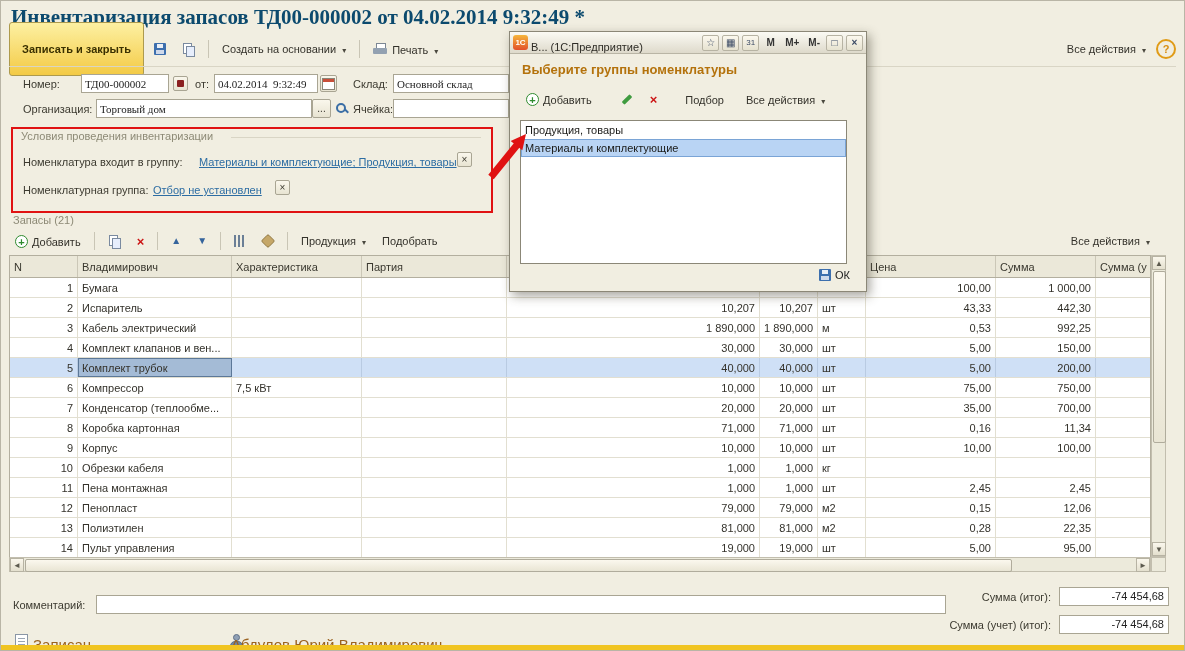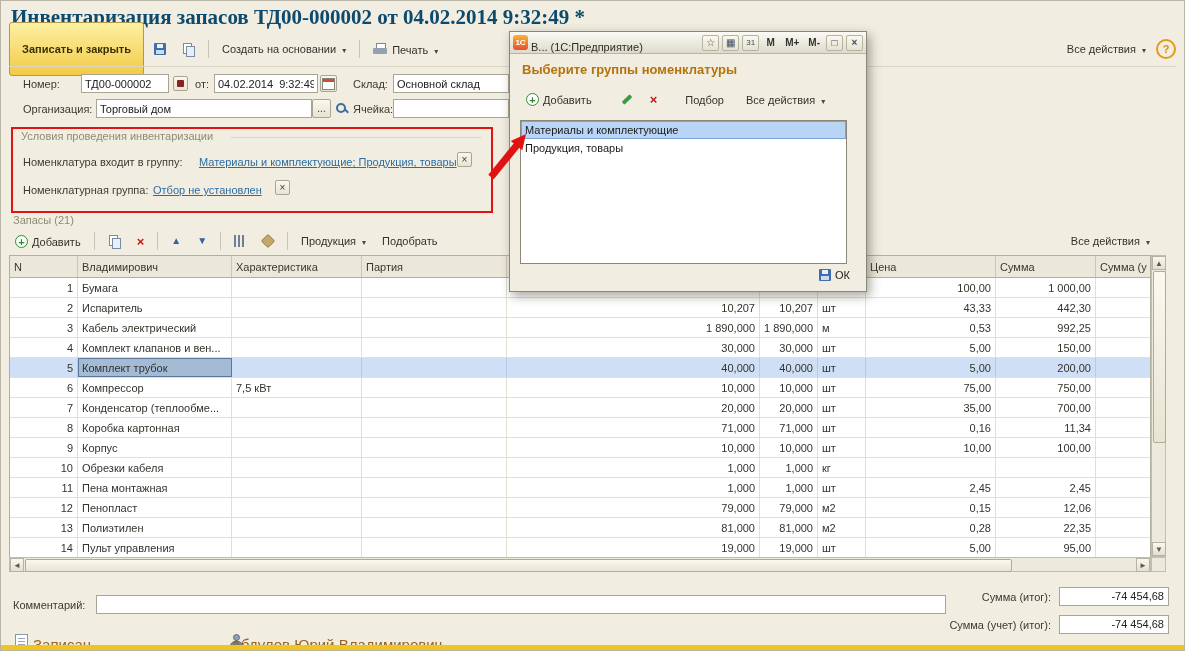--- a/index.html
+++ b/index.html
@@ -10,21 +10,21 @@
   .hline{height:1px;background:#d9d5c5;}
   .toolbar{display:flex;align-items:center;gap:4px;}
   .btn-primary{font-family:inherit;font-size:11px;font-weight:bold;color:#3a3000;background:linear-gradient(#fdf0a2,#f3ca45);border:1px solid #ad9a4d;border-radius:3px;padding:20px 12px;cursor:pointer;white-space:nowrap;}
   .tb-btn{display:inline-flex;align-items:flex-end;gap:4px;padding:3px 5px;border:1px solid transparent;border-radius:2px;cursor:pointer;white-space:nowrap;color:#34322b;}
   .vsep{width:1px;height:18px;background:#c9c5b5;margin:0 3px;}
   .dd{font-size:8px;color:#4a483e;margin-left:2px;}
   .spacer{flex:1;}
   .help-circle{width:16px;height:16px;border:2px solid #e09b17;border-radius:50%;color:#d98e10;font-weight:bold;font-size:11px;line-height:16px;text-align:center;cursor:pointer;box-sizing:content-box;flex:none;}
   .lbl{font-size:11px;color:#3c3a30;white-space:nowrap;}
   .fld{position:absolute;box-sizing:border-box;height:19px;background:#fff;border:1px solid #a9a593;font-family:inherit;font-size:11px;padding:0 3px;color:#222;}
-  input.fld{outline:none;}
+  input.fld{outline:none;font-family:Liberation Serif, serif;}
   .ro-fld{position:absolute;box-sizing:border-box;height:19px;background:#fff;border:1px solid #a9a593;font-size:11px;padding:2px 4px 0 3px;color:#222;text-align:right;}
   .sq-btn{position:absolute;box-sizing:border-box;display:flex;align-items:center;justify-content:center;background:linear-gradient(#faf7ec,#e8e4d2);border:1px solid #a9a593;border-radius:2px;cursor:pointer;font-size:10px;color:#3c3a30;}
   .link{color:#2d6da3;text-decoration:underline;cursor:pointer;white-space:nowrap;font-size:11px;}
   .grp-caption{color:#8d8a76;white-space:nowrap;font-size:11px;}
   .red-box{border:2px solid #e01212;z-index:5;background:transparent;}
   
   .icon{display:inline-block;flex:none;}
   .floppy{width:12px;height:12px;background:#3d6fae;position:relative;border-radius:1px;}
   .floppy:before{content:"";position:absolute;top:1px;left:3px;width:6px;height:4px;background:#e9eef6;}
   .floppy:after{content:"";position:absolute;bottom:1px;left:2px;width:8px;height:4px;background:#cfd9ea;}
@@ -449,22 +449,22 @@
       <span class="tb-btn">
           <span>Подбор</span>
         </span>
       <span class="spacer"></span>
       <span class="tb-btn" style="margin-right:46px;">
         <span>Все действия</span>
         <span class="dd">▾</span>
       </span>
     </div>
     <div class="dlg-list">
+        <div class="ditem">Продукция, товары</div>
         <div class="ditem sel">Материалы и комплектующие</div>
-        <div class="ditem">Продукция, товары</div>
       </div>
     <div class="dlg-ok">
       <span class="icon floppy"></span>
       <span>ОК</span>
     </div>
   </div>
 
   
   <svg class="arrow-svg" width="60" height="70">
     <line x1="12" y1="58" x2="39.4" y2="24.3" stroke="#e01212" stroke-width="7"></line>

